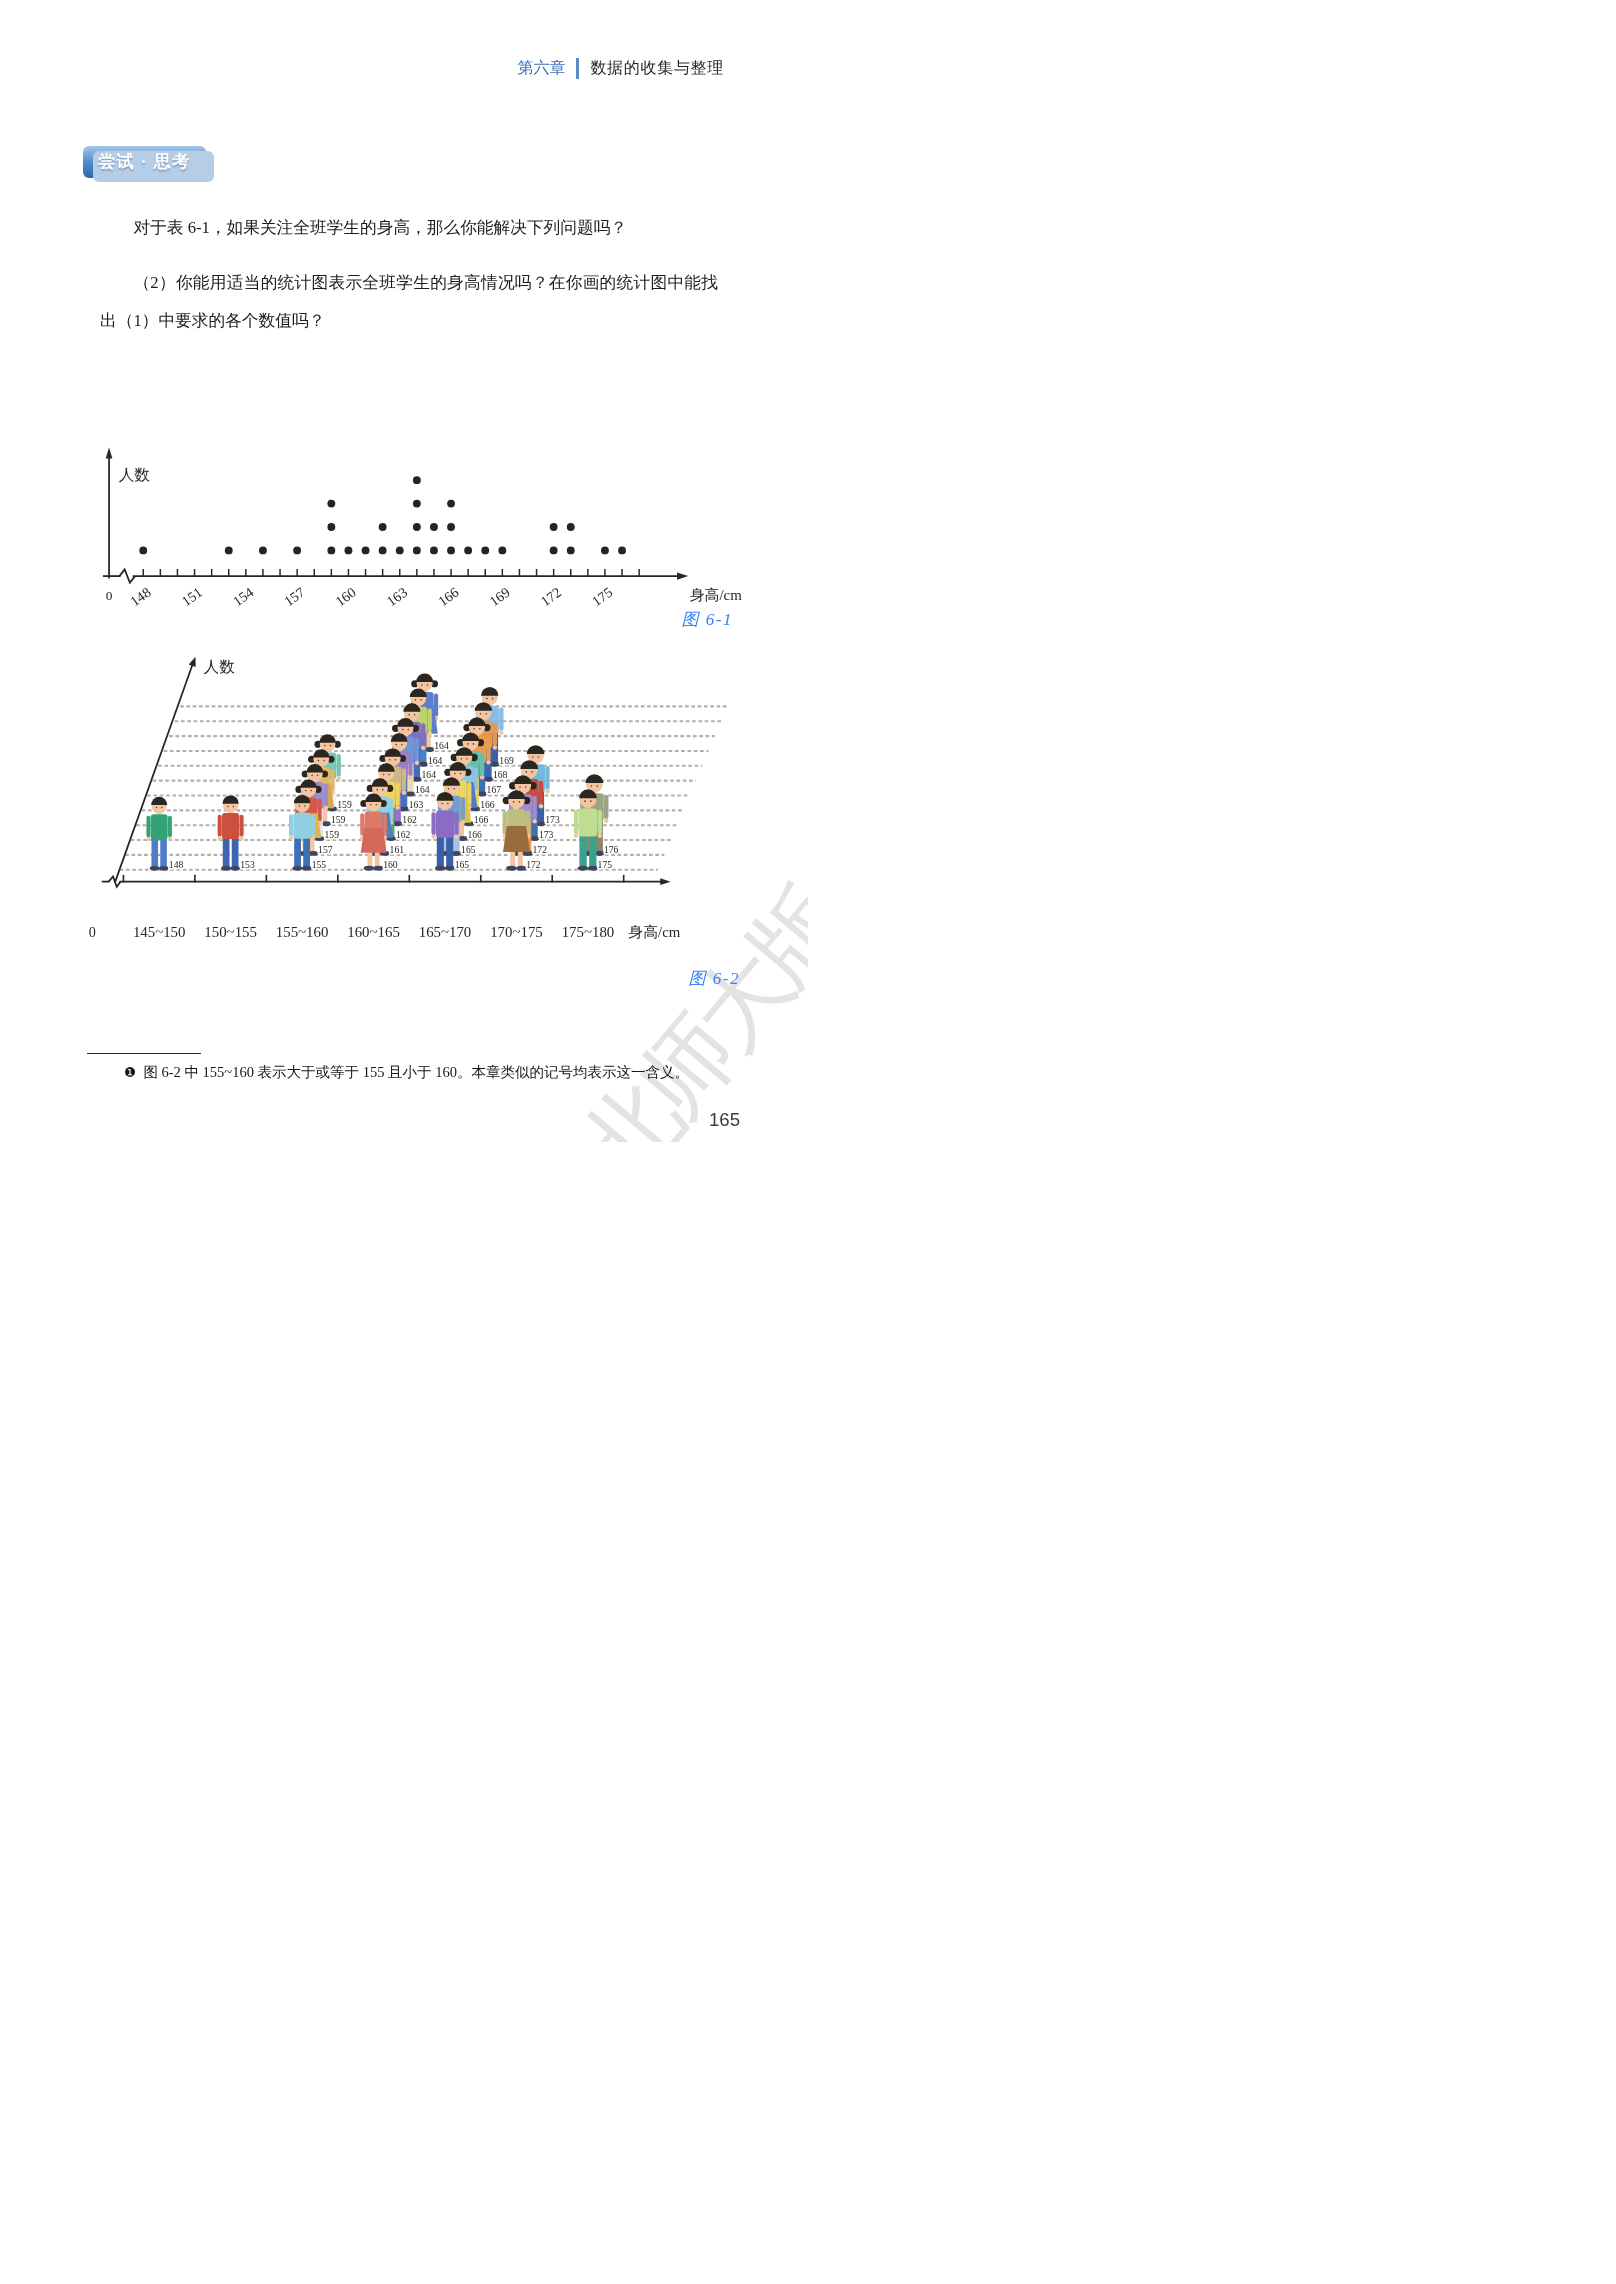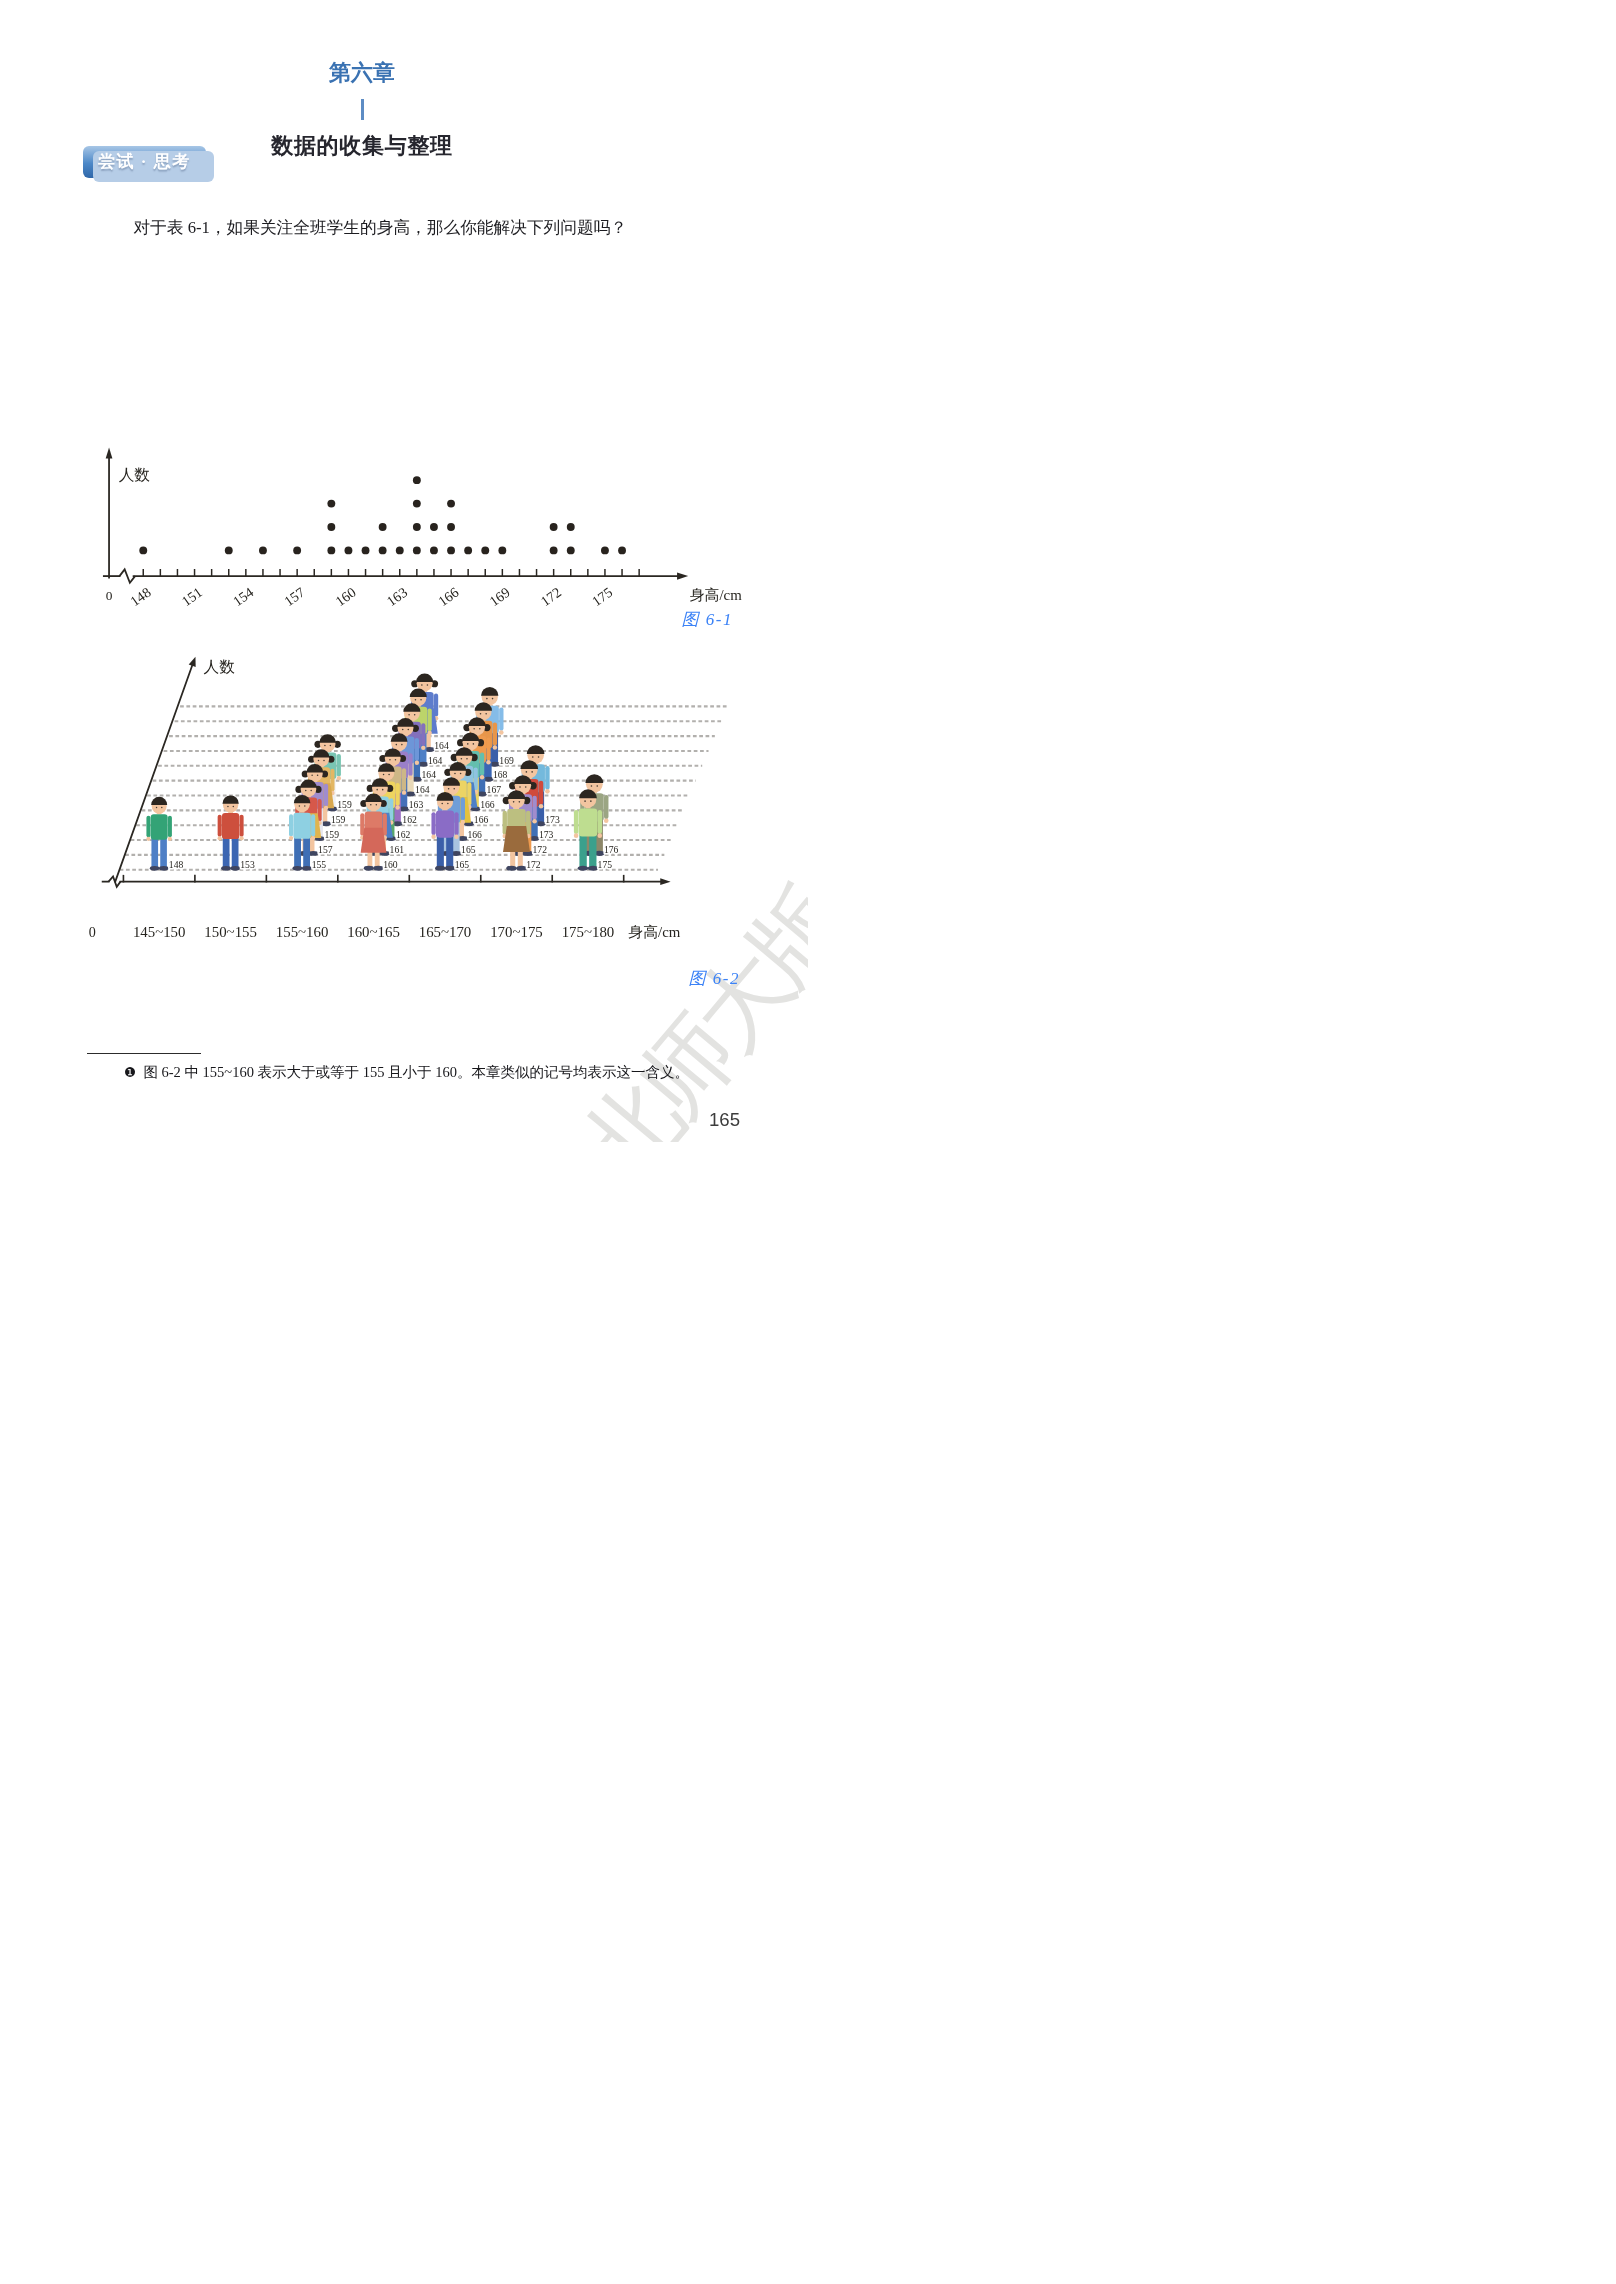--- a/index.html
+++ b/index.html
@@ -6,21 +6,21 @@
   body{width:808px;height:1142px;position:relative;overflow:hidden;background:#ffffff;
        font-family:"Liberation Serif","DejaVu Serif",serif;color:#1c1c20;}
   .abs{position:absolute;}
   
   .watermark{left:520px;top:973px;width:387px;text-align:center;
     transform:rotate(-50deg);transform-origin:50% 50%;
     font-size:93px;letter-spacing:-6.7px;color:#e3e3e1;white-space:nowrap;
     font-family:"Liberation Serif","DejaVu Serif",serif;z-index:0;}
   
   .header{top:58px;left:0;right:84px;display:flex;justify-content:flex-end;align-items:center;gap:11px;
-    font-family:"Liberation Sans","DejaVu Sans",sans-serif;font-weight:bold;font-size:22px;z-index:1;flex-direction:column;}
+    font-family:"Liberation Sans","DejaVu Sans",sans-serif;font-weight:normal;font-size:16px;z-index:1;}
   .header .chapter{color:#3a72b2;}
   .header .divider{width:3px;height:21px;background:#5d8cc4;}
   .header .title{color:#26262e;letter-spacing:0.7px;}
   
   .badge{top:146px;left:83px;padding:3.7px 15px 5.2px 15px;border-radius:6px;
     background:linear-gradient(180deg,#a7c6e6 0%,#4b87c7 55%,#2f67a9 100%);
     font-family:Liberation Serif, serif;font-weight:bold;font-size:17px;color:#fff;
     letter-spacing:1.5px;z-index:1;text-shadow:0 1.5px 1.5px rgba(10,30,70,.25);}
   .badge::after{content:"";position:absolute;top:4.5px;left:10.4px;right:-8.2px;bottom:-4.5px;
     background:#b6cde7;border-radius:6px;z-index:-1;}
@@ -56,20 +56,21 @@
   <span class="divider"></span>
   <span class="title">数据的收集与整理</span>
 </div>
 
 <div class="abs badge">
   <span>尝试 · 思考</span>
 </div>
 
 <div class="abs bodytext">
   <p>对于表 6-1，如果关注全班学生的身高，那么你能解决下列问题吗？</p>
+  <p>（2）你能用适当的统计图表示全班学生的身高情况吗？在你画的统计图中能找出（1）中要求的各个数值吗？</p>
 </div>
 
 <svg id="fig61" class="abs fig" viewBox="0 0 910 230" preserveAspectRatio="xMinYMin meet">
     <line x1="31" y1="181" x2="31" y2="14" stroke="#2a2722" stroke-width="2.4" stroke-linecap="square"></line>
     <polygon points="31,6 26.5,21 35.5,21" fill="#2a2722"></polygon>
     <text x="44" y="50" font-size="21" text-anchor="start" fill="#26241f">人数</text>
     <line x1="24" y1="179" x2="45" y2="179" stroke="#2a2722" stroke-width="2.4" stroke-linecap="square"></line>
     <line x1="64" y1="179" x2="799" y2="179" stroke="#2a2722" stroke-width="2.4" stroke-linecap="square"></line>
     <polyline points="45,179 52,170 59,188 66,179" fill="none" stroke="#2a2722" stroke-width="2.4"></polyline>
     <polygon points="810,179 795,174.2 795,183.8" fill="#2a2722"></polygon>

